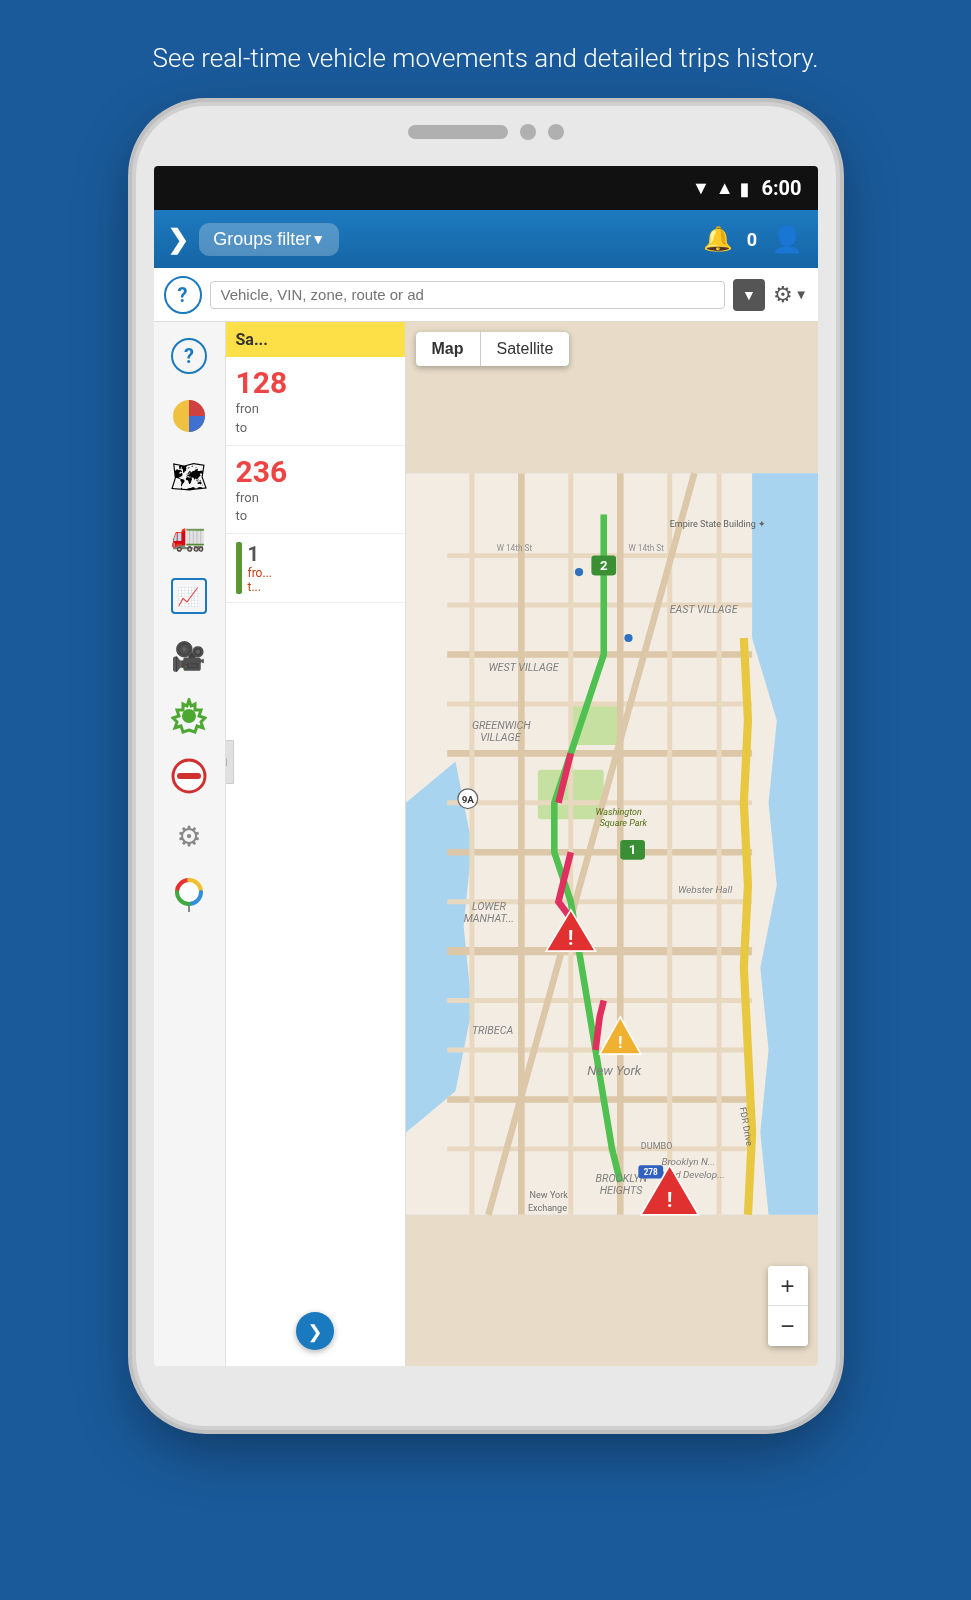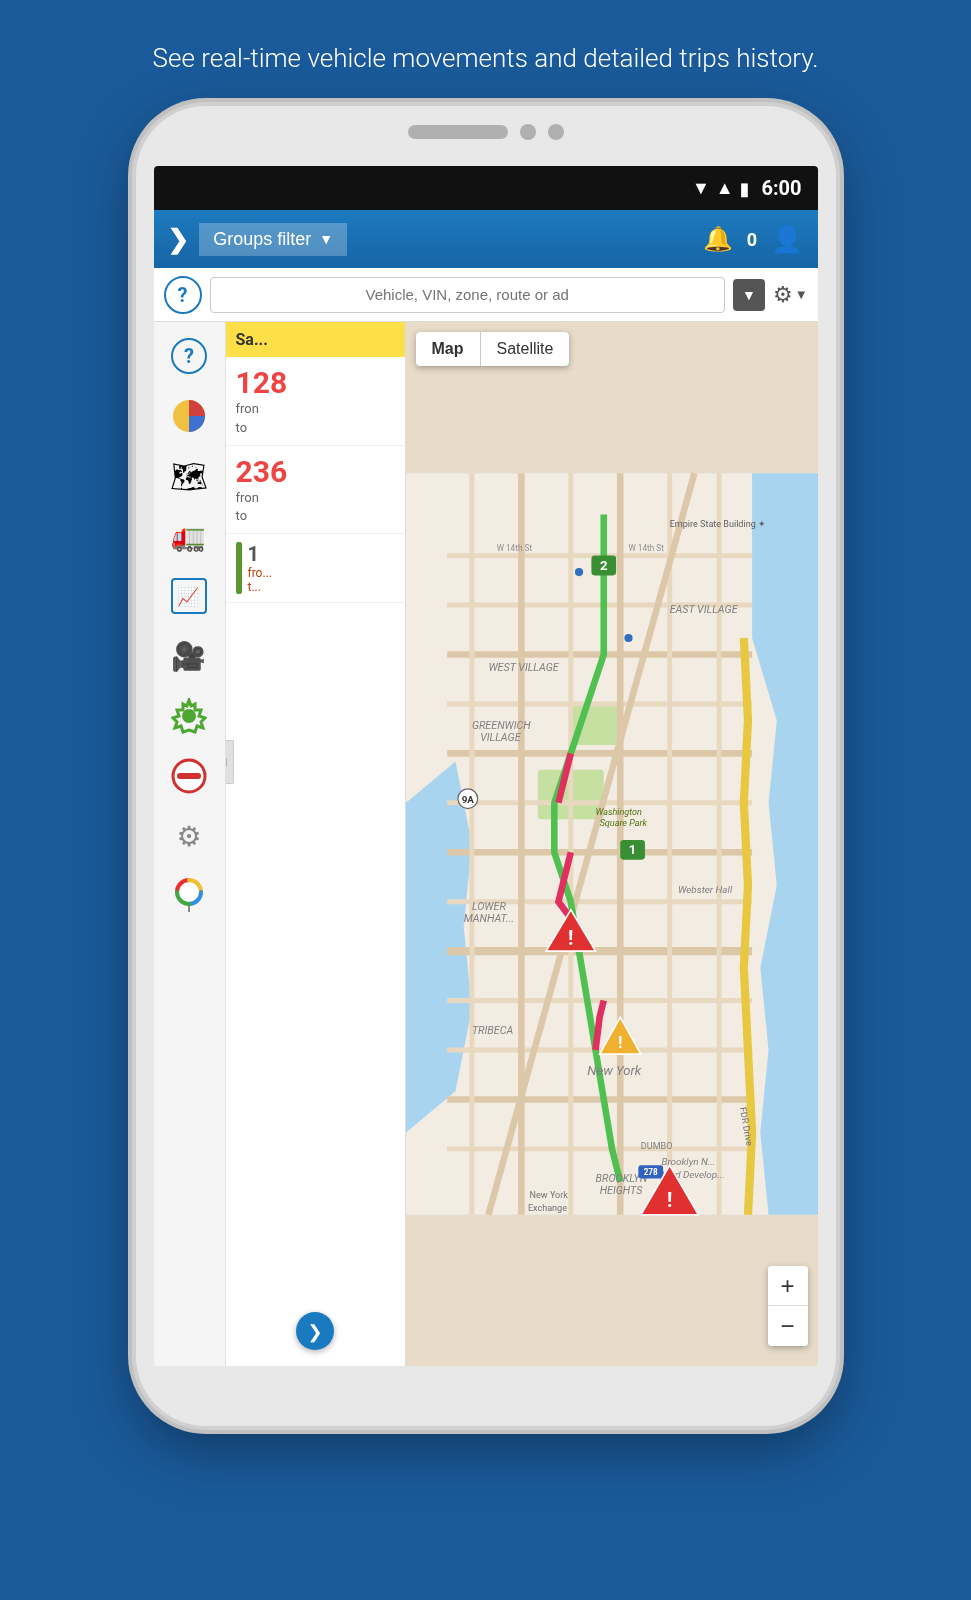--- a/index.html
+++ b/index.html
@@ -118,27 +118,26 @@
     }
     .toolbar-arrow {
       color: white;
       font-size: 26px;
       font-weight: bold;
       cursor: pointer;
     }
     .groups-filter-btn {
       background: rgba(255,255,255,0.25);
       border: none;
-      border-radius: 0;
+      border-radius: 10px;
       color: white;
       font-size: 18px;
       padding: 6px 14px;
       display: flex;
       align-items: center;
-      gap: 8px;
       cursor: pointer;
     }
     .groups-filter-btn .caret {
       font-size: 14px;
     }
     .toolbar-spacer { flex: 1; }
     .toolbar-right {
       display: flex;
       align-items: center;
       gap: 14px;
@@ -169,28 +168,27 @@
       display: flex;
       align-items: center;
       justify-content: center;
       color: #1a7abf;
       font-size: 20px;
       font-weight: bold;
       cursor: pointer;
     }
     .search-input {
       flex: 1;
-      height: 36px;
+      height: 28px;
       border: 1px solid #ccc;
       border-radius: 4px;
       padding: 0 10px;
       font-size: 15px;
       color: #999;
       background: white;
-      text-align: center;
     }
     .search-dropdown {
       width: 32px;
       height: 32px;
       background: #555;
       border-radius: 4px;
       display: flex;
       align-items: center;
       justify-content: center;
       color: white;

